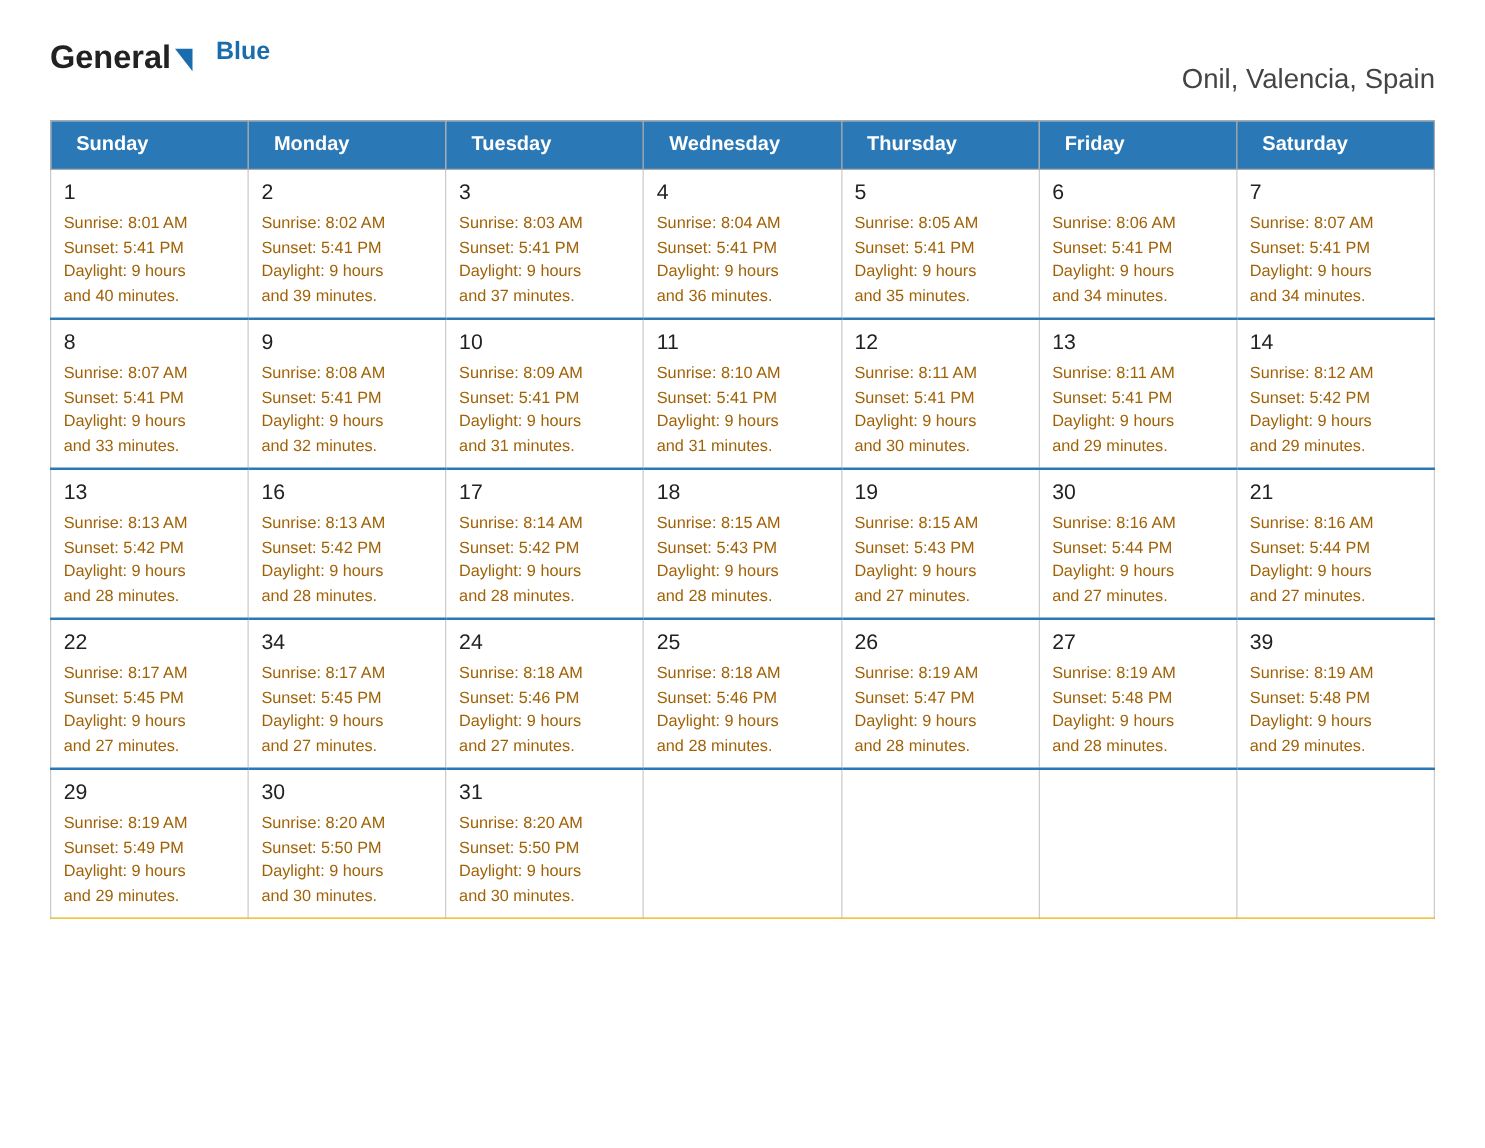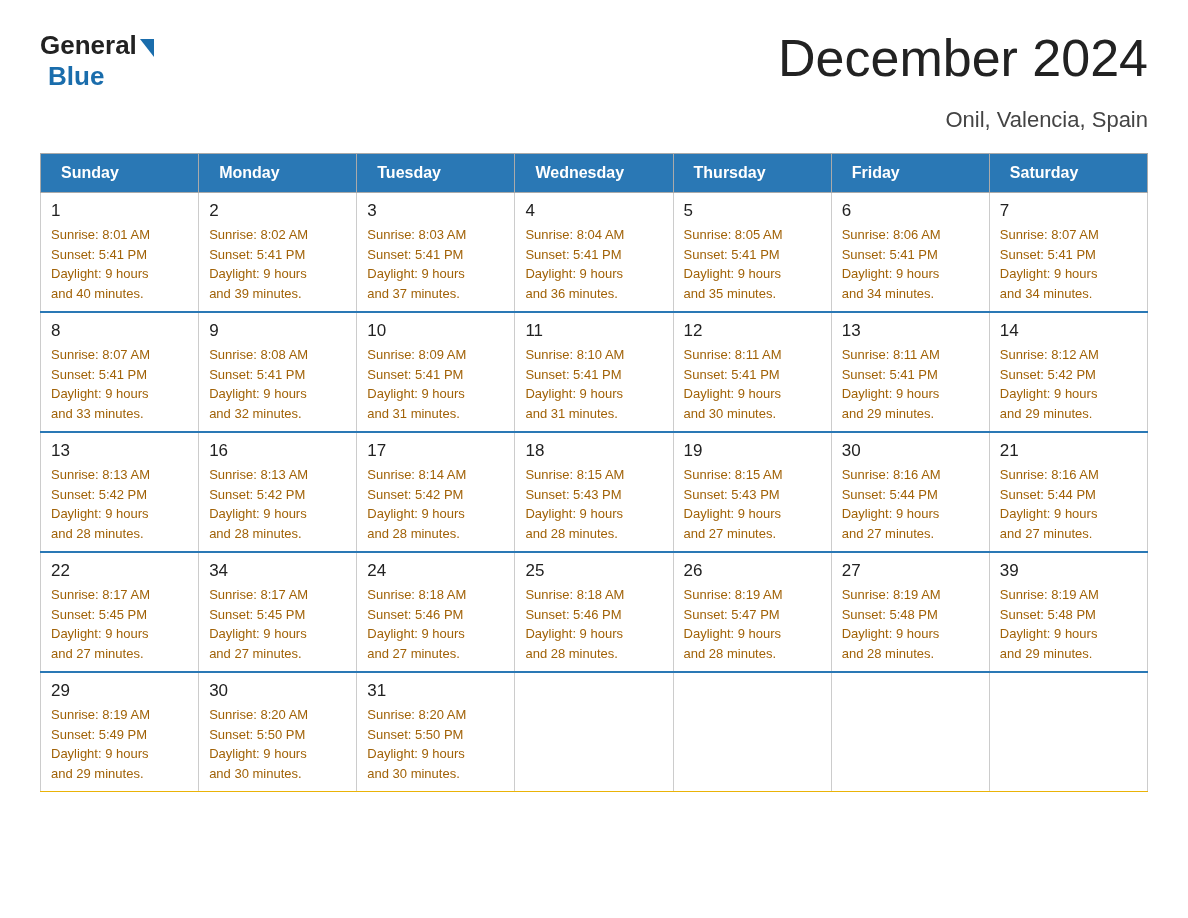--- a/index.html
+++ b/index.html
@@ -11,21 +11,21 @@
       min-height: 918px;
     }
     .header {
       display: flex;
       justify-content: space-between;
       align-items: flex-start;
       margin-bottom: 20px;
     }
     .logo {
       display: flex;
-      flex-direction: column;
+      flex-direction: row;
       align-items: flex-start;
     }
     .logo-top {
       display: flex;
       align-items: center;
     }
     .logo-general {
       font-size: 26px;
       font-weight: bold;
       color: #222;
@@ -33,24 +33,24 @@
     .logo-arrow {
       width: 0;
       height: 0;
       border-left: 14px solid transparent;
       border-right: 0px solid transparent;
       border-top: 18px solid #1a6dac;
       margin-left: 3px;
       margin-top: 4px;
     }
     .logo-blue {
-      font-size: 26px;
+      font-size: 20px;
       font-weight: bold;
       color: #1a6dac;
-      margin-left: 8px;
+      margin-left: 19px;
     }
     .title-block {
       text-align: right;
     }
     .title-block h1 {
       font-size: 52px;
       font-weight: 300;
       color: #222;
       line-height: 1.1;
     }
@@ -110,21 +110,20 @@
 
 <div class="header">
   <div class="logo">
     <div class="logo-top">
       <span class="logo-general">General</span>
       <div class="logo-arrow"></div>
     </div>
     <span class="logo-blue">Blue</span>
   </div>
   <div class="title-block">
-    <h1>December 2024</h1>
     <p>Onil, Valencia, Spain</p>
   </div>
 </div>
 
 <table class="calendar">
   <thead>
     <tr>
       <th>Sunday</th>
       <th>Monday</th>
       <th>Tuesday</th>

